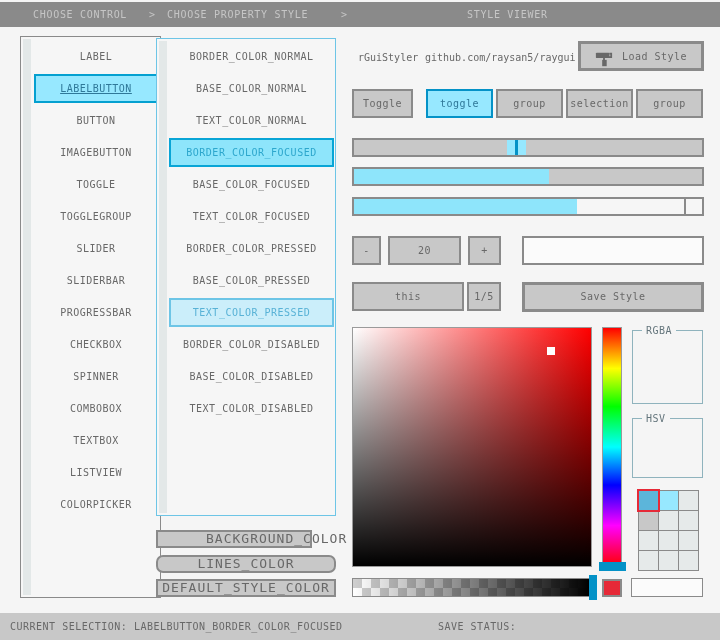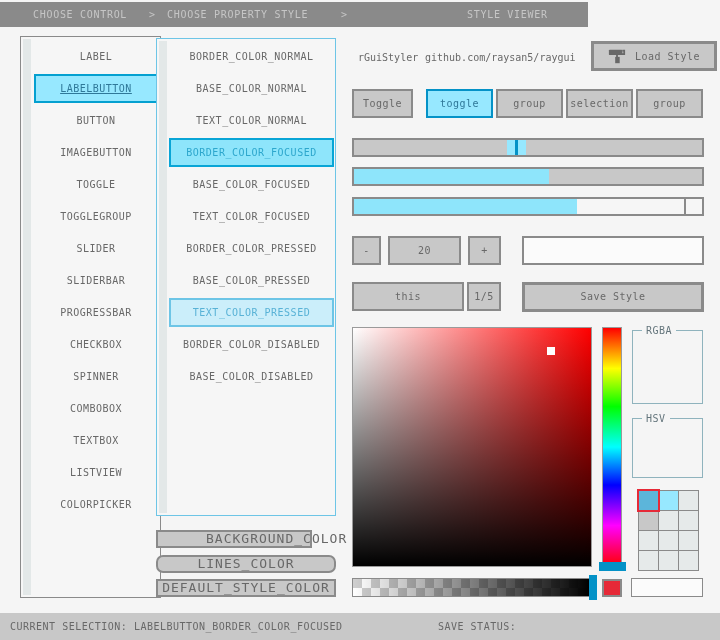--- a/index.html
+++ b/index.html
@@ -4,21 +4,21 @@
 <style>
   html,body{margin:0;padding:0;}
   body{
     width:720px;height:640px;background:#f5f5f5;
     font-family:"DejaVu Sans Mono", monospace;font-size:10px;color:#686868;
     letter-spacing:0.5px; -webkit-font-smoothing:none;
   }
   #app{position:relative;width:720px;height:640px;overflow:hidden;background:#f5f5f5;}
 
   
-  .topbar{position:absolute;left:0;top:2px;width:588px;height:25px;background:#8a8a8a;}
+  .topbar{position:absolute;left:0;top:2px;width:720px;height:25px;background:#8a8a8a;}
   .crumb{position:absolute;top:0;line-height:25px;color:#c6c6c6;letter-spacing:0.7px;white-space:nowrap;}
   .statusbar{position:absolute;left:0;top:613px;width:720px;height:27px;background:#c8c8c8;padding-left:14px;}
   .status-text{position:absolute;top:0;line-height:27px;color:#686868;white-space:nowrap;}
 
   
   .panel{position:absolute;background:#f6f6f6;border:1px solid #8a8a8a;box-sizing:border-box;}
   .panel.focus{border-color:#6dc5e6;}
   .scrollstrip{position:absolute;left:2px;top:2px;bottom:2px;width:8px;background:#e3e8e8;}
 
   
@@ -29,21 +29,21 @@
          box-sizing:border-box;white-space:nowrap;cursor:default;}
   .pitem.sel{background:#8ee5fb;border:2px solid #09a5d6;color:#2da7cd;line-height:25px;}
   .pitem.hov{background:#cbeefa;border:2px solid #6dc5e6;color:#58b2d6;line-height:25px;}
 
   
   .btn{position:absolute;box-sizing:border-box;background:#c8c8c8;border:2px solid #8a8a8a;
        color:#686868;text-align:center;line-height:25px;height:29px;cursor:default;}
   .btn.thick{border-width:3px;line-height:23px;}
   .btn.active{background:#97e8ff;border-color:#0492c7;color:#2f7899;}
   .btn.small{height:18px;line-height:14px;font-size:13px;letter-spacing:1px;}
-  .loadbtn{display:flex;align-items:center;justify-content:center;gap:9px;margin-left:13px;}
+  .loadbtn{display:flex;align-items:flex-end;justify-content:center;gap:9px;}
 
   
   .track{position:absolute;box-sizing:border-box;height:19px;border:2px solid #8a8a8a;background:#c8c8c8;overflow:visible;}
   .track .fill{position:absolute;left:0;top:0;bottom:0;background:#8ee5fb;}
   .track.lighttrack{background:#f6f6f6;}
   .slider-handle{position:absolute;left:153px;top:0;width:19px;height:15px;background:#97e8ff;}
   .slider-handle .mid{position:absolute;left:8px;top:0;width:3px;height:15px;background:#0492c7;}
   .checkbox{position:absolute;box-sizing:border-box;border:2px solid #8a8a8a;background:#f6f6f6;}
   .textbox{position:absolute;box-sizing:border-box;background:#fbfbfb;border:2px solid #8a8a8a;}
 
@@ -111,20 +111,21 @@
     <div class="pitem" style="top:35px">BASE_COLOR_NORMAL</div>
     <div class="pitem sel" style="top:99px">BORDER_COLOR_FOCUSED</div>
     <div class="pitem" style="top:67px">TEXT_COLOR_NORMAL</div>
     <div class="pitem" style="top:131px">BASE_COLOR_FOCUSED</div>
     <div class="pitem" style="top:163px">TEXT_COLOR_FOCUSED</div>
     <div class="pitem" style="top:195px">BORDER_COLOR_PRESSED</div>
     <div class="pitem" style="top:227px">BASE_COLOR_PRESSED</div>
     <div class="pitem hov" style="top:259px">TEXT_COLOR_PRESSED</div>
     <div class="pitem" style="top:291px">BORDER_COLOR_DISABLED</div>
     <div class="pitem" style="top:323px">BASE_COLOR_DISABLED</div>
+    <div class="pitem" style="top:355px">TEXT_COLOR_DISABLED</div>
   </div>
 
   <div class="btn small" style="left:156px;top:530px;width:156px;padding-left:48px;">BACKGROUND_COLOR</div>
   <div class="btn small" style="left:156px;top:555px;width:180px;border-radius:7px;">LINES_COLOR</div>
   <div class="btn small" style="left:156px;top:579px;width:180px;">DEFAULT_STYLE_COLOR</div>
 
   <div class="plaintext" style="left:358px;top:52px;">rGuiStyler</div>
   <div class="plaintext" style="left:425px;top:52px;">github.com/raysan5/raygui</div>
   <div class="btn thick loadbtn" style="left:578px;top:41px;width:126px;height:30px;">
     <span style="display:inline-flex;">

